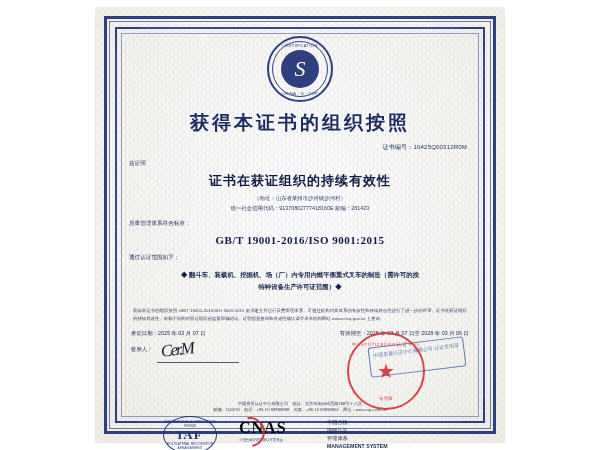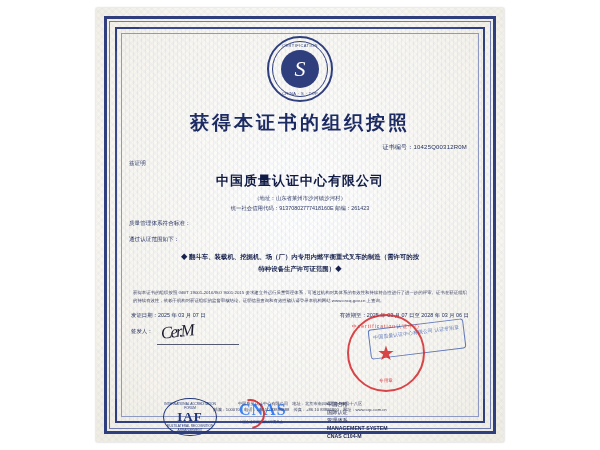--- a/index.html
+++ b/index.html
@@ -312,21 +312,21 @@
 
   .cnas {
     position: absolute;
     left: 112px; top: 6px;
     width: 78px; height: 30px;
   }
   .cnas .mark {
     font-family: "Liberation Serif", serif;
     font-weight: bold;
     font-size: 16px;
-    color: #3b82f6;
+    color: #000000;
     letter-spacing: 1px;
     line-height: 1;
   }
   .cnas .sub {
     font-size: 3.4px;
     color: #20357a;
     margin-top: 2px;
   }
   .cnas .swoosh {
     position: absolute;
@@ -398,25 +398,26 @@
         <div class="bottomtext">CHINA · S · TOP</div>
       </div>
 
       <div class="title">获得本证书的组织按照</div>
 
       <div class="cert-no">
         <span>证书编号：</span><span>10425Q00312R0M</span>
       </div>
 
       <div class="sec-label">兹证明</div>
-      <div class="org-name">中国质量认证中心有限公司</div>
+      <div class="org-name">证书在获证组织的持续有效性</div>
       <div class="org-addr">（地址：山东省莱州市沙河镇沙河村）</div>
       <div class="org-code">统一社会信用代码：91370802777418160E 邮编：261423</div>
 
       <div class="sec-label">质量管理体系符合标准：</div>
+      <div class="standard">GB/T 19001-2016/ISO 9001:2015</div>
 
       <div class="sec-label">通过认证范围如下：</div>
       <div class="scope-box">
         <span class="line1">◆ 翻斗车、装载机、挖掘机、场（厂）内专用内燃平衡重式叉车的制造（需许可的按</span>
         <span class="line2">特种设备生产许可证范围）◆</span>
       </div>
 
       <div class="disclaimer">获得本证书的组织按照 GB/T 19001-2016/ISO 9001:2015 要求建立并运行质量管理体系，可通过机构对其体系的有效性和持续符合性进行了进一步的评审。证书在获证组织的持续有效性，依赖于机构对获证组织的监督审核结论。证明信息查询和有效性确认请登录本机构网站 www.cncq.gov.cn 上查询。</div>
 
       <div class="dates">

